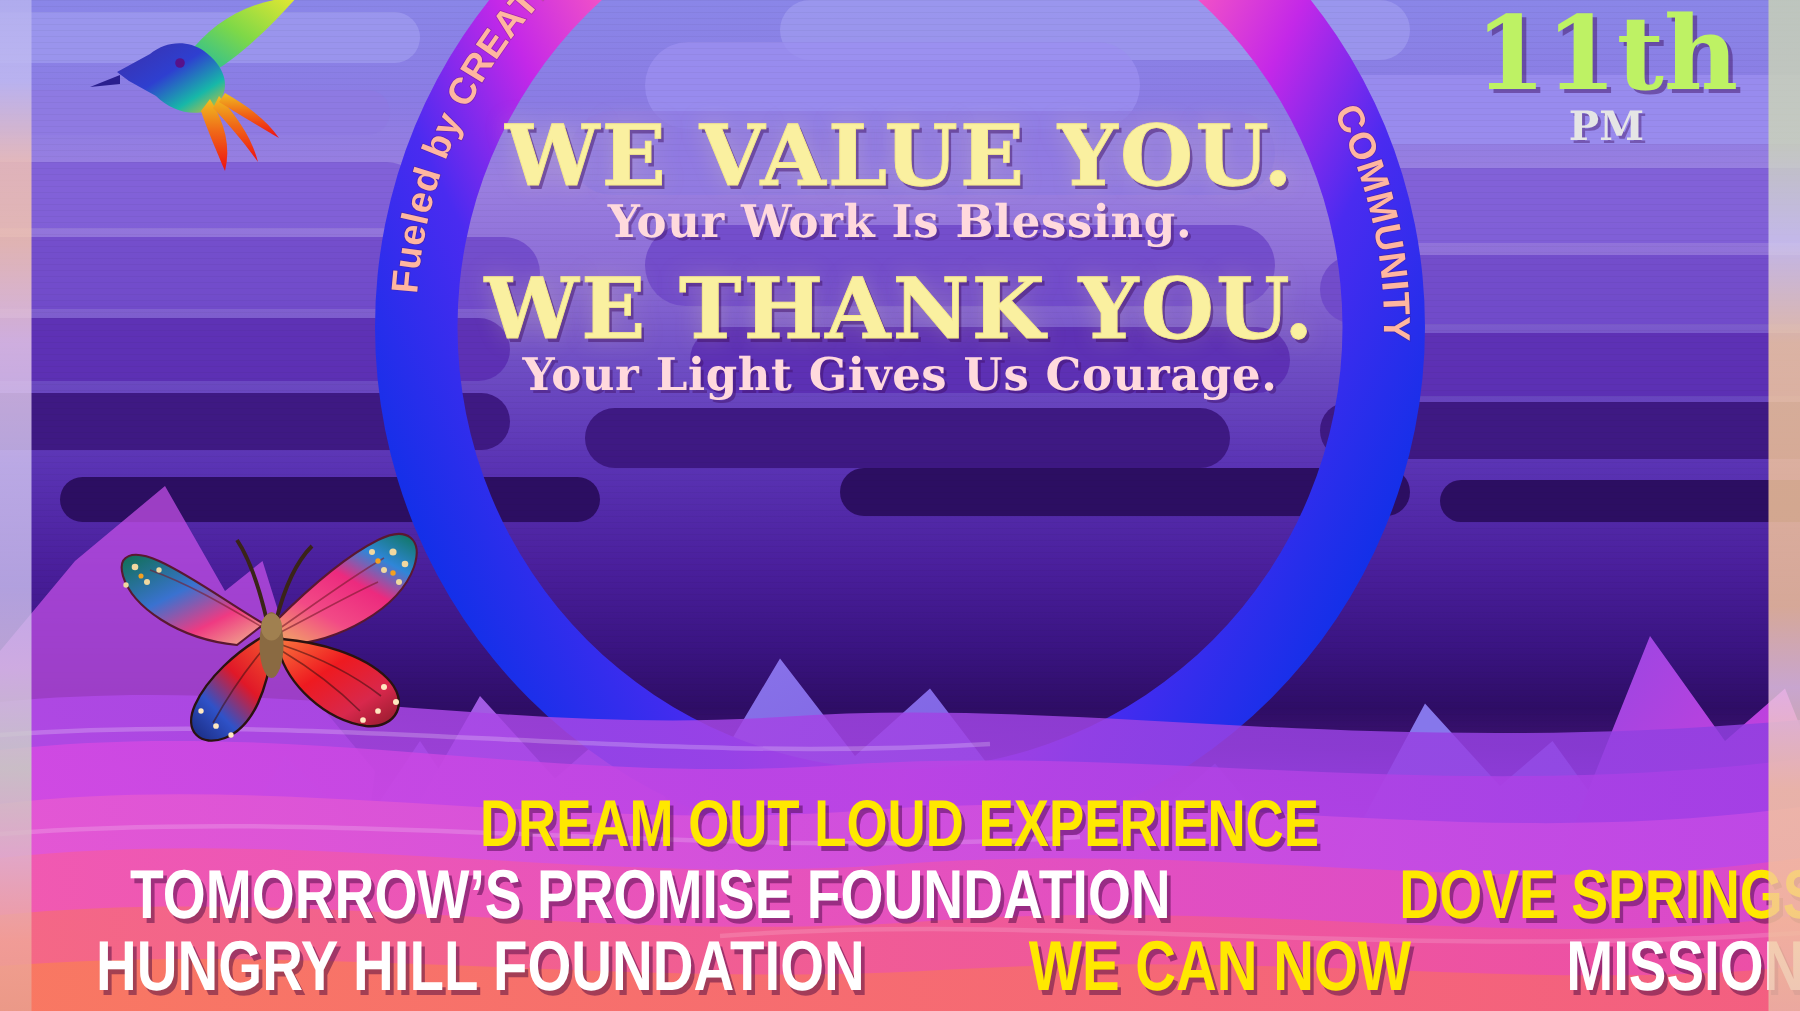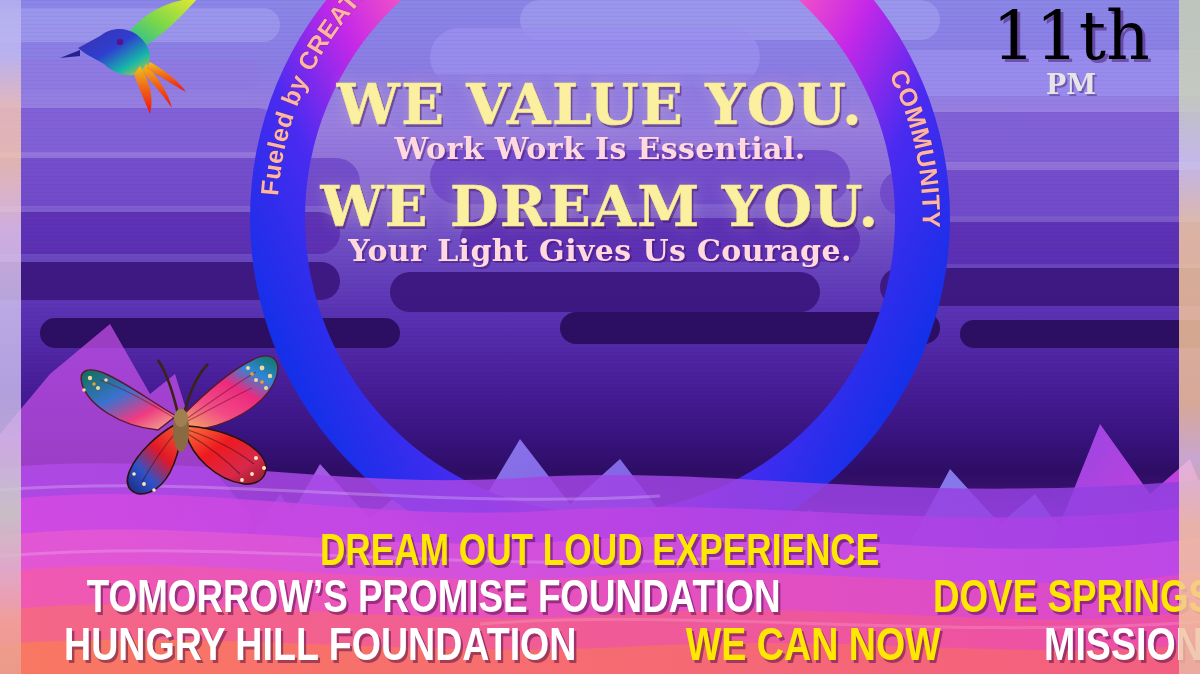--- a/index.html
+++ b/index.html
@@ -117,22 +117,22 @@
     text-shadow:2px 2px 0 rgba(60,10,90,.40);
   }
   .hl-sub.last{margin-bottom:0;}
 
   
   .datetime{
     position:absolute;right:24px;top:4px;text-align:center;z-index:9;
     width:210px;
   }
   .day{
-    font-family:"DejaVu Serif",serif;font-weight:normal;
-    color:#000000;font-size:68px;line-height:.95;letter-spacing:0px;
+    font-family:"DejaVu Serif",serif;font-weight:bold;
+    color:#bef264;font-size:68px;line-height:.95;letter-spacing:0px;
     text-shadow:3px 3px 0 rgba(60,10,90,.45);
   }
   .timerow{
     display:flex;align-items:flex-start;justify-content:center;
     margin-top:-2px;
   }
   .time{
     font-family:"DejaVu Serif",serif;font-weight:bold;
     color:#ffffff;font-size:62px;line-height:1;letter-spacing:-1px;
     text-shadow:3px 3px 0 rgba(60,10,90,.40);
@@ -308,24 +308,24 @@
       </text>
       <text>
         <textPath href="#arcPathR" startOffset="62%">COMMUNITY</textPath>
       </text>
     </svg>
   </div>
 
   <div class="headlines">
     <div>
       <div class="hl-big">WE VALUE YOU.</div>
-      <div class="hl-sub">Work Work Is Essential.</div>
+      <div class="hl-sub">Your Work Is Blessing.</div>
     </div>
     <div>
-      <div class="hl-big">WE DREAM YOU.</div>
+      <div class="hl-big">WE THANK YOU.</div>
       <div class="hl-sub last">Your Light Gives Us Courage.</div>
     </div>
   </div>
 
   <div class="datetime">
     <div class="day">11th</div>
     <div class="timerow">
       <div class="ampm">PM</div>
     </div>
   </div>

